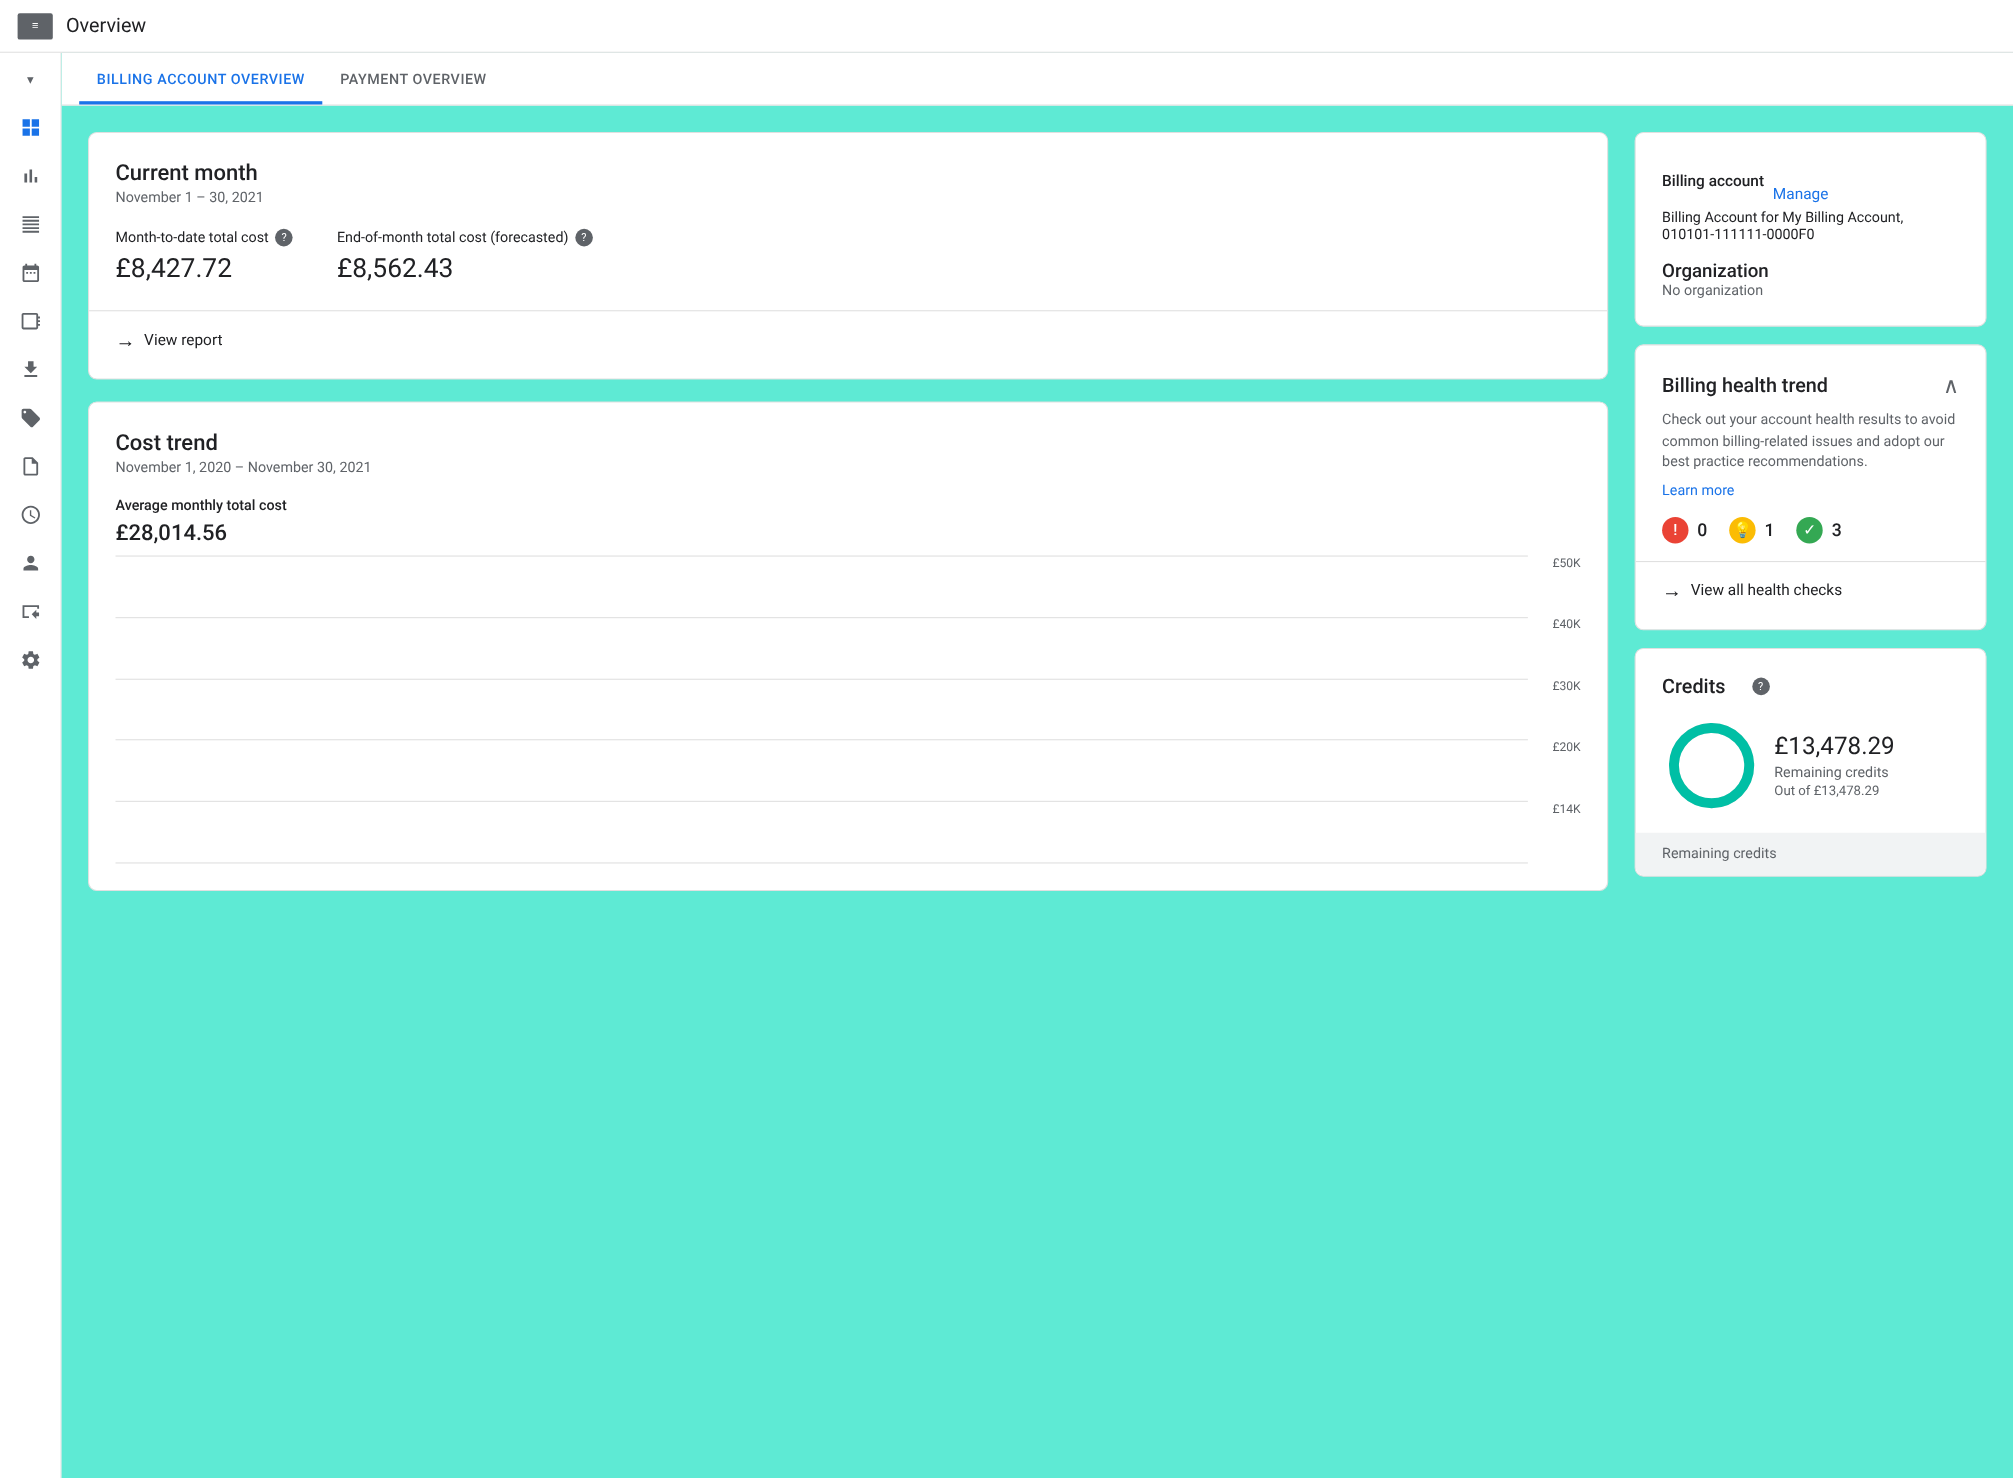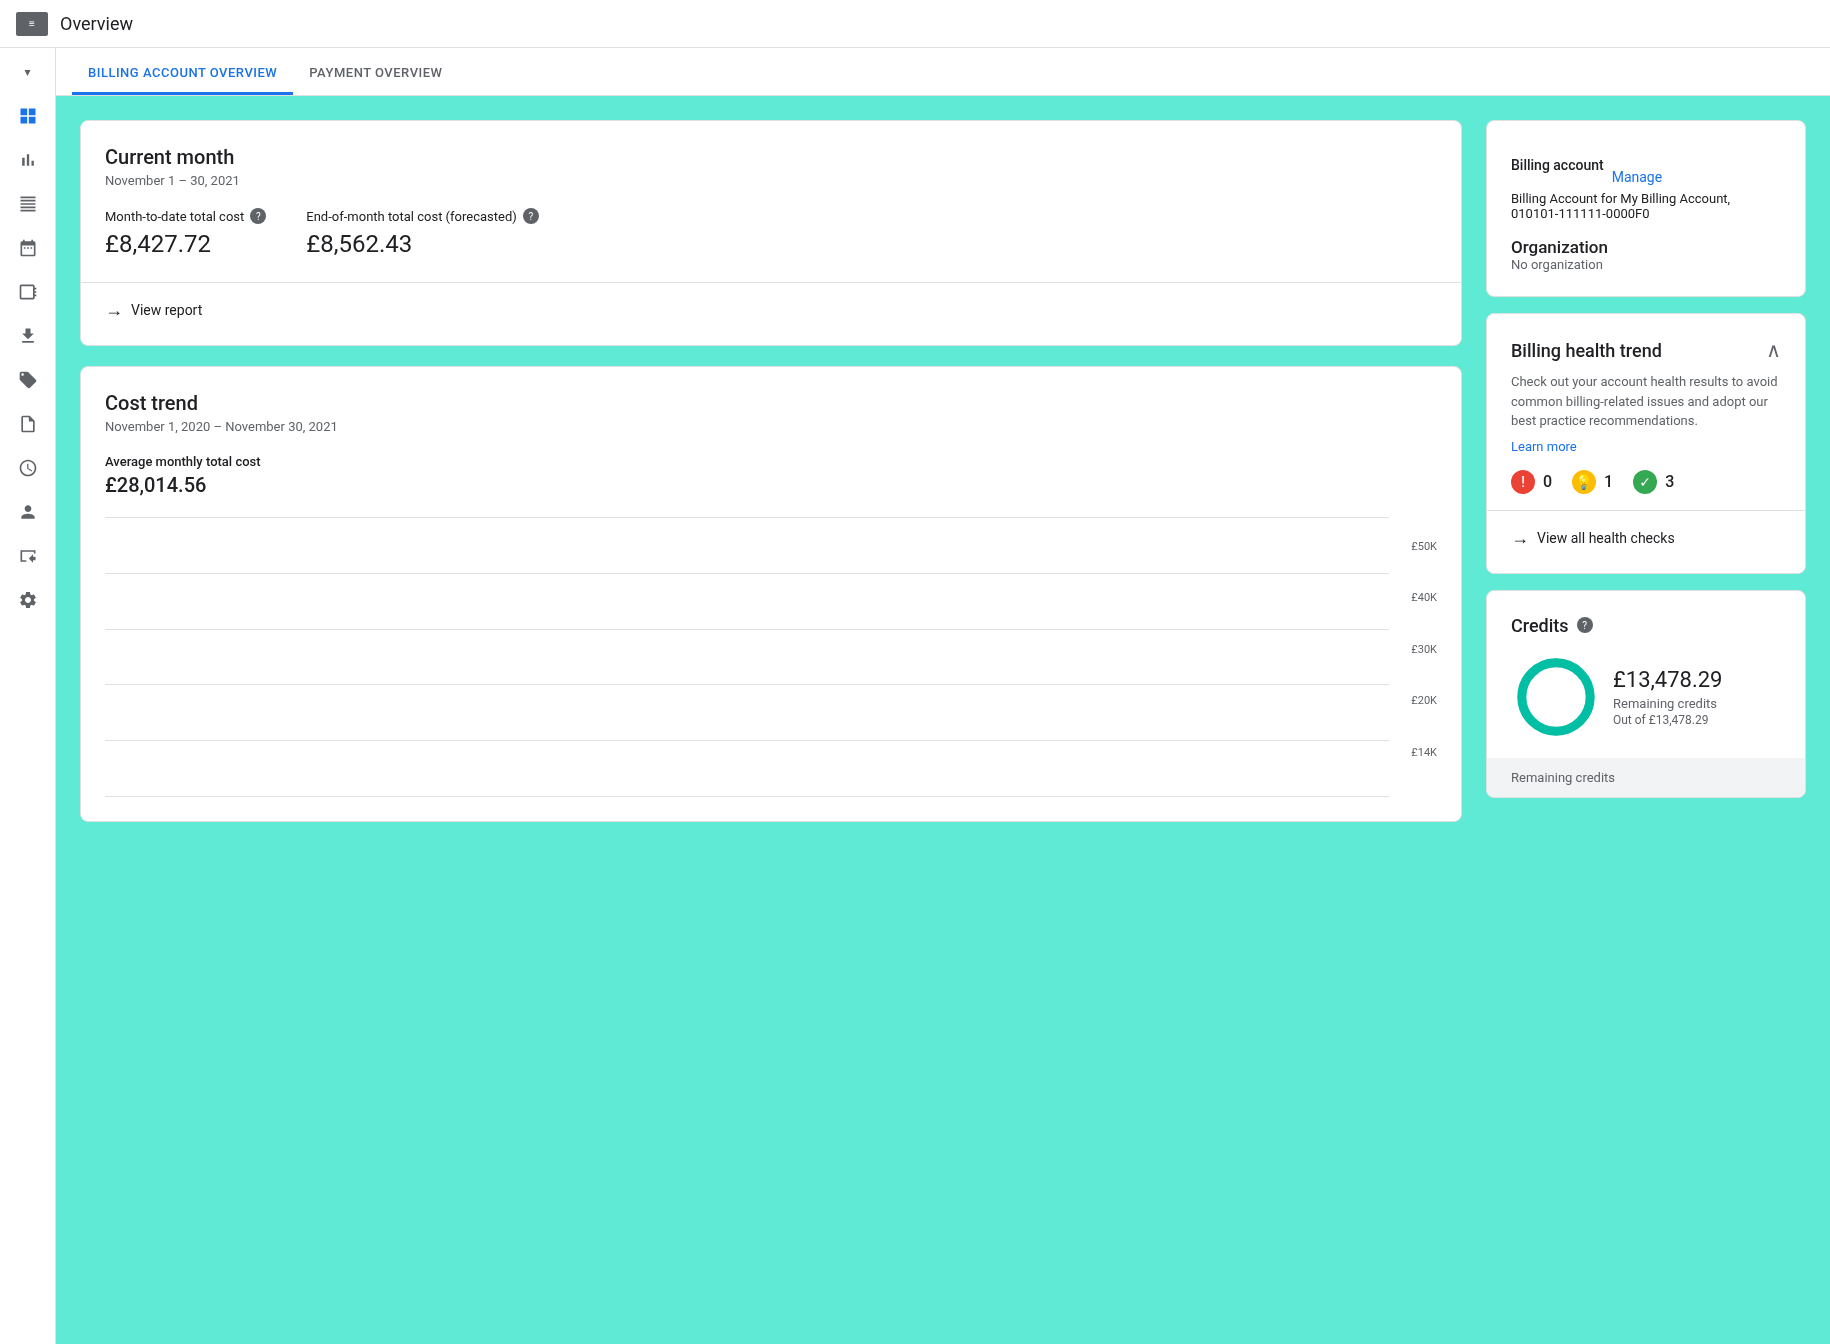--- a/index.html
+++ b/index.html
@@ -199,21 +199,21 @@
     .avg-cost-label {
       font-size: 13px;
       font-weight: 500;
       color: #202124;
       margin-bottom: 4px;
     }
     .avg-cost-value {
       font-size: 20px;
       font-weight: 500;
       color: #202124;
-      margin-bottom: 20px;
+      margin-bottom: 9px;
     }
 
     
     .bar-chart-container {
       position: relative;
       height: 280px;
       display: flex;
       flex-direction: column;
     }
     .bar-chart {
@@ -256,21 +256,20 @@
       bottom: 0;
       width: 48px;
       display: flex;
       flex-direction: column;
       justify-content: space-between;
       align-items: flex-end;
     }
     .y-label {
       font-size: 11px;
       color: #5f6368;
-      margin-top: 23px;
     }
 
     
     .billing-account-card .manage-link {
       color: #1a73e8;
       text-decoration: none;
       cursor: pointer;
       font-size: 14px;
       margin-top: 24px;
     }
@@ -360,21 +359,21 @@
       gap: 8px;
       font-size: 14px;
       color: #202124;
       cursor: pointer;
     }
 
     
     .credits-header {
       display: flex;
       align-items: center;
-      gap: 8px;
+      gap: 24px;
       margin-bottom: 16px;
     }
     .credits-title {
       font-size: 18px;
       font-weight: 500;
     }
     .credits-body {
       display: flex;
       align-items: center;
       gap: 12px;

